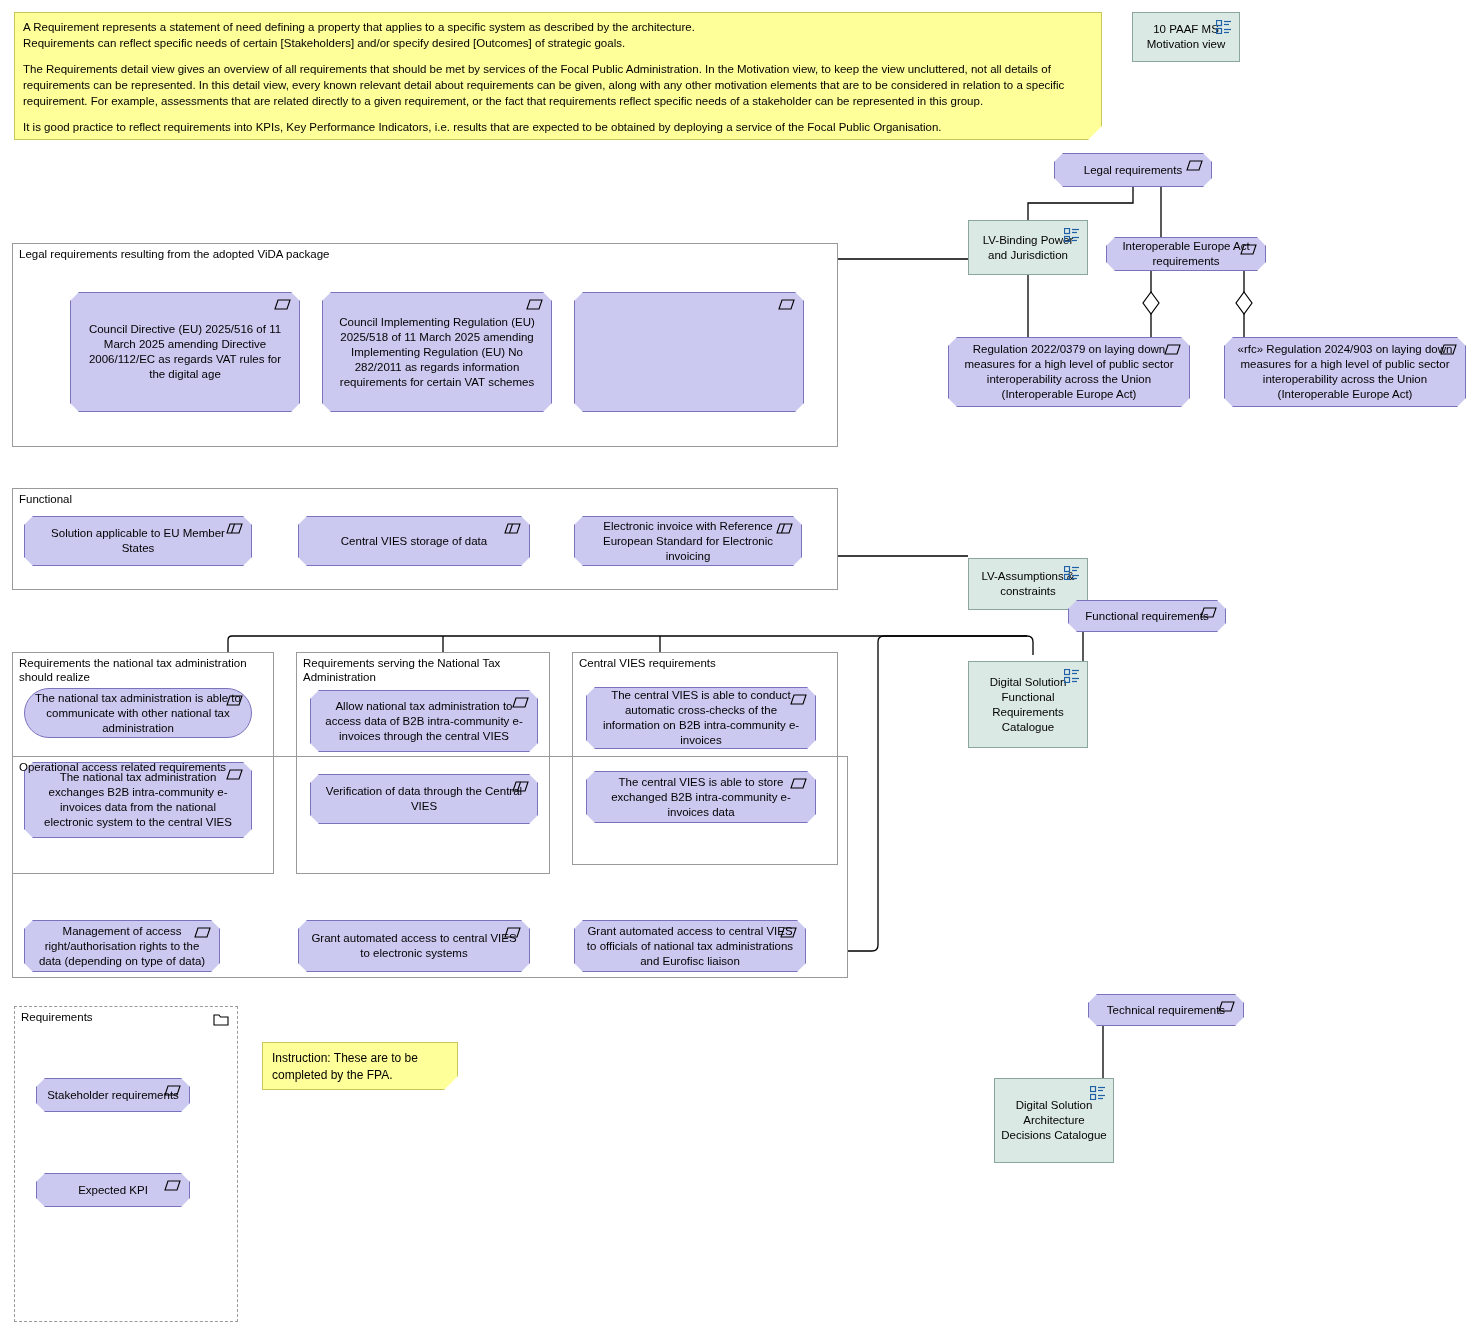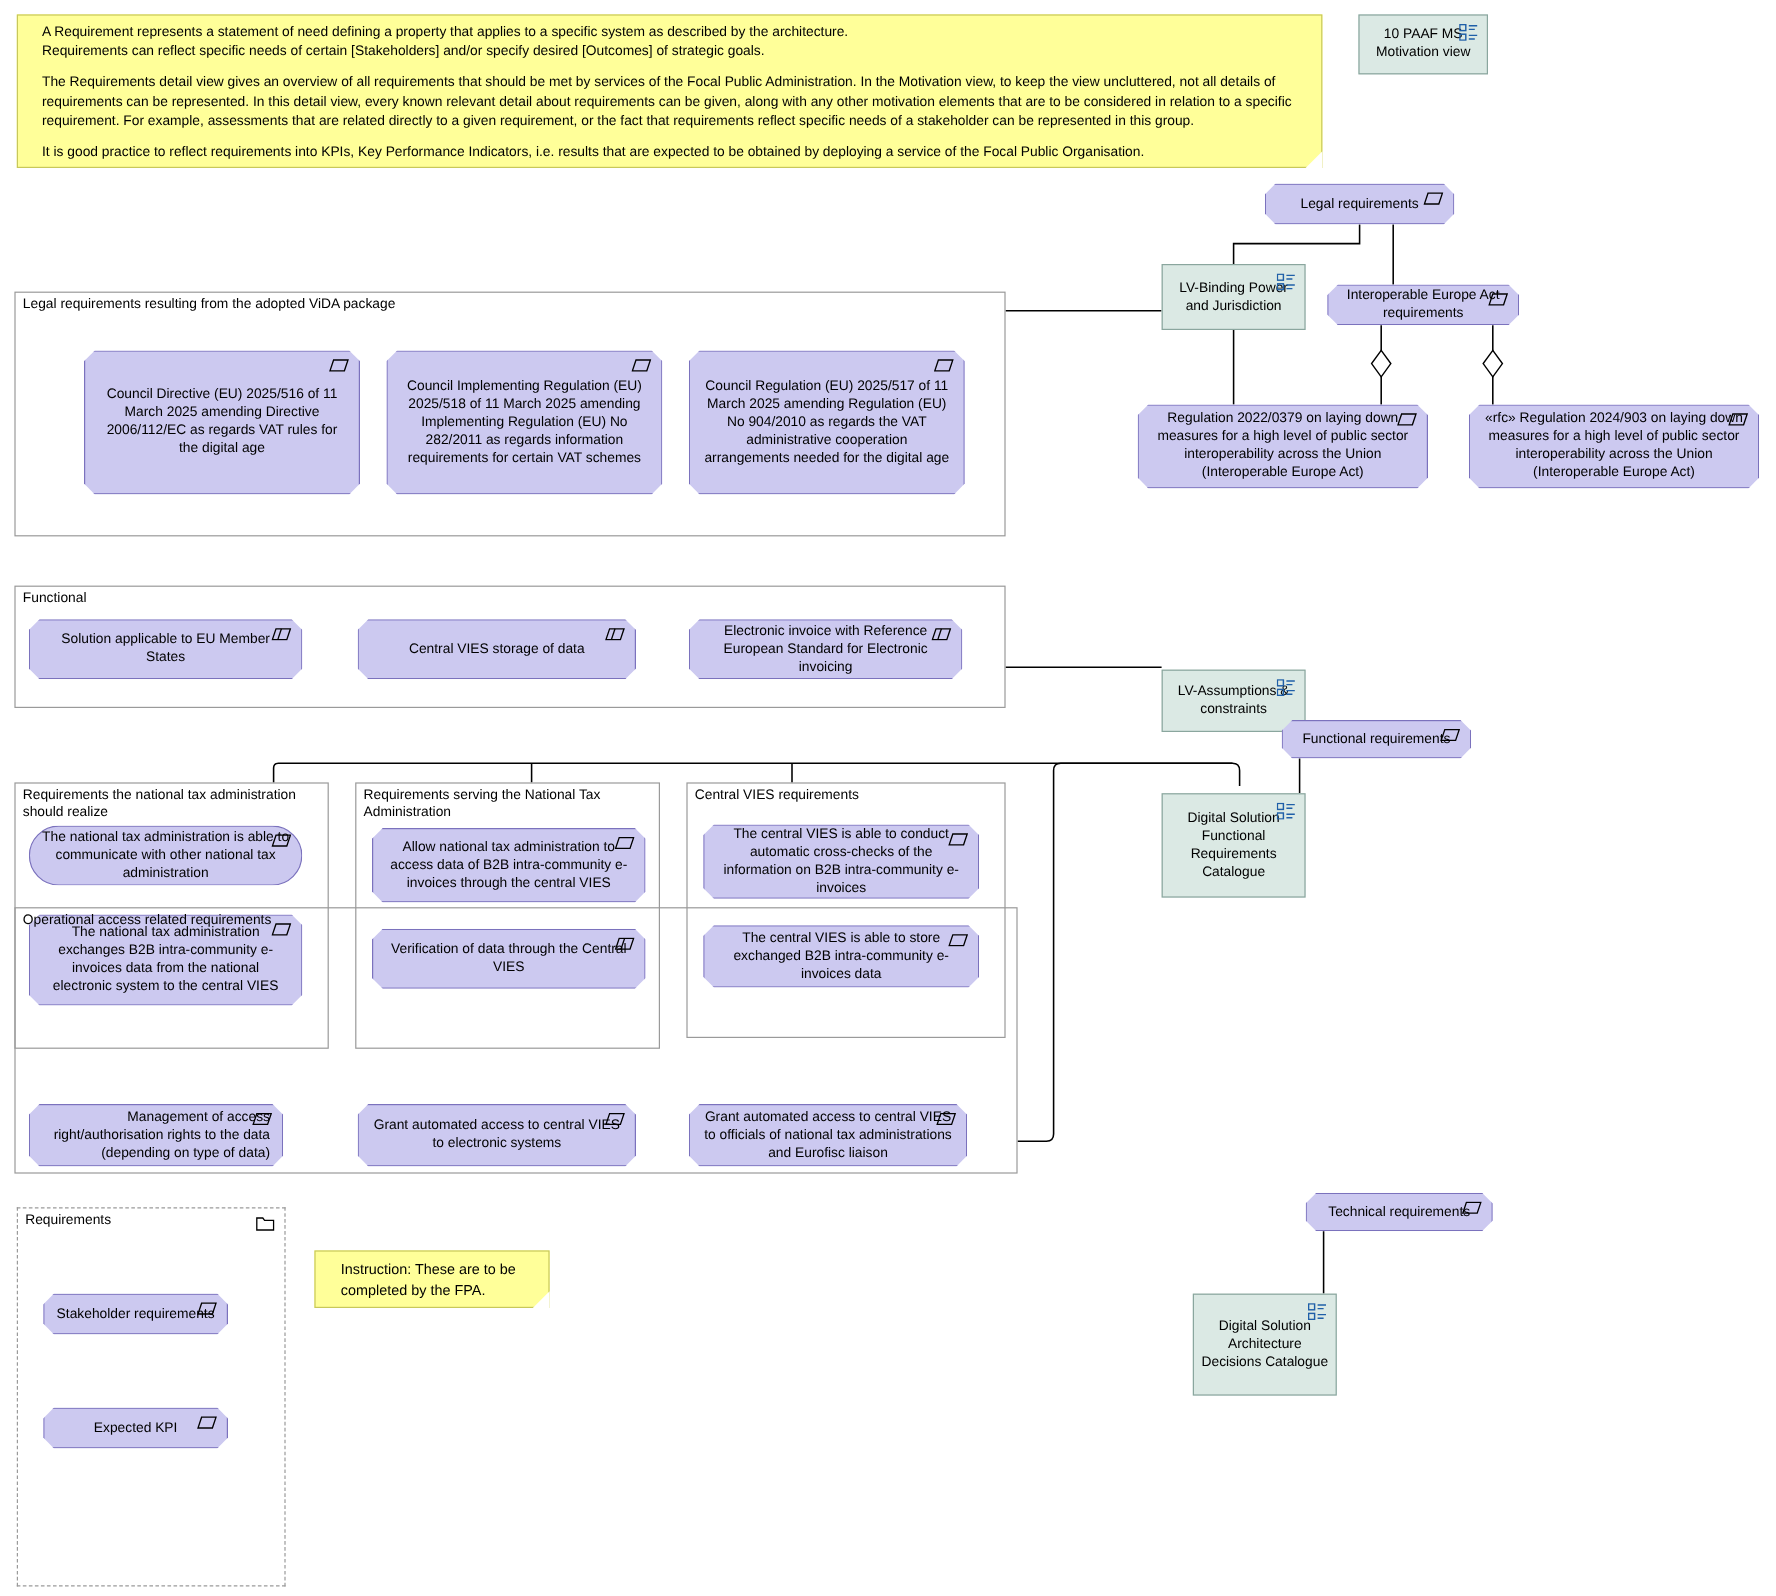--- a/index.html
+++ b/index.html
@@ -25,21 +25,21 @@
   .note{
     position:absolute;
     background:#ffff99;
     border:1px solid #c8c85a;
     box-sizing:border-box;
     font-size:11.5px;
     line-height:16px;
     color:#000;
     padding:6px 10px 6px 8px;
   }
-  .note .line{white-space:normal;margin-left:12px;}
+  .note .line{white-space:normal;}
   .note .spacer{height:10px;}
   .note .fold{
     position:absolute;
     right:-1px;
     bottom:-1px;
     width:0;height:0;
     border-left:14px solid transparent;
     border-bottom:14px solid #ffffff;
   }
   .note.small{font-size:12px;line-height:17px;padding:7px 9px;}
@@ -221,21 +221,20 @@
       <polygon points="4,1 16,1 13,10 1,10" fill="none" stroke="#000" stroke-width="1.1"></polygon>
     </svg>
   </div>
   <div class="req tall" style="left:322px; top:292px; width:230px; height:120px;">
     <span class="txt">Council Implementing Regulation (EU) 2025/518 of 11 March 2025 amending Implementing Regulation (EU) No 282/2011 as regards information requirements for certain VAT schemes</span>
     <svg class="ricon" viewBox="0 0 17 11">
       <polygon points="4,1 16,1 13,10 1,10" fill="none" stroke="#000" stroke-width="1.1"></polygon>
     </svg>
   </div>
   <div class="req tall" style="left:574px; top:292px; width:230px; height:120px;">
-    <span class="txt">Council Regulation (EU) 2025/517 of 11 March 2025 amending Regulation (EU) No 904/2010 as regards the VAT administrative cooperation arrangements needed for the digital age</span>
     <svg class="ricon" viewBox="0 0 17 11">
       <polygon points="4,1 16,1 13,10 1,10" fill="none" stroke="#000" stroke-width="1.1"></polygon>
     </svg>
   </div>
 
   <div class="group" style="left:12px; top:488px; width:826px; height:102px;">
     <div class="glabel">Functional</div>
   </div>
   <div class="req" style="left:24px; top:516px; width:228px; height:50px;">
     <span class="txt">Solution applicable to EU Member States</span>
@@ -335,21 +334,21 @@
   <div class="req" style="left:586px; top:771px; width:230px; height:52px;">
     <span class="txt">The central VIES is able to store exchanged B2B intra-community e-invoices data</span>
     <svg class="ricon" viewBox="0 0 17 11">
       <polygon points="4,1 16,1 13,10 1,10" fill="none" stroke="#000" stroke-width="1.1"></polygon>
     </svg>
   </div>
 
   <div class="group" style="left:12px; top:756px; width:836px; height:222px;">
     <div class="glabel">Operational access related requirements</div>
   </div>
-  <div class="req" style="left:24px; top:920px; width:212px; height:52px;text-align:right;">
+  <div class="req" style="left:24px; top:920px; width:196px; height:52px;">
     <span class="txt">Management of access right/authorisation rights to the data (depending on type of data)</span>
     <svg class="ricon" viewBox="0 0 17 11">
       <polygon points="4,1 16,1 13,10 1,10" fill="none" stroke="#000" stroke-width="1.1"></polygon>
     </svg>
   </div>
   <div class="req" style="left:298px; top:920px; width:232px; height:52px;">
     <span class="txt">Grant automated access to central VIES to electronic systems</span>
     <svg class="ricon" viewBox="0 0 17 11">
       <polygon points="4,1 16,1 13,10 1,10" fill="none" stroke="#000" stroke-width="1.1"></polygon>
     </svg>

